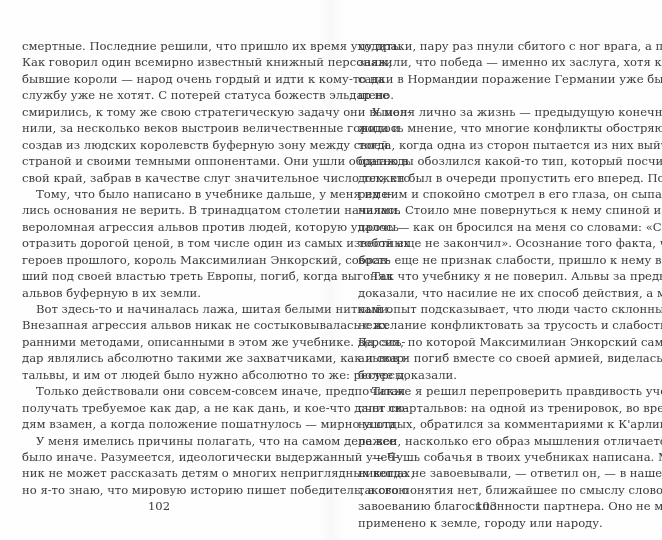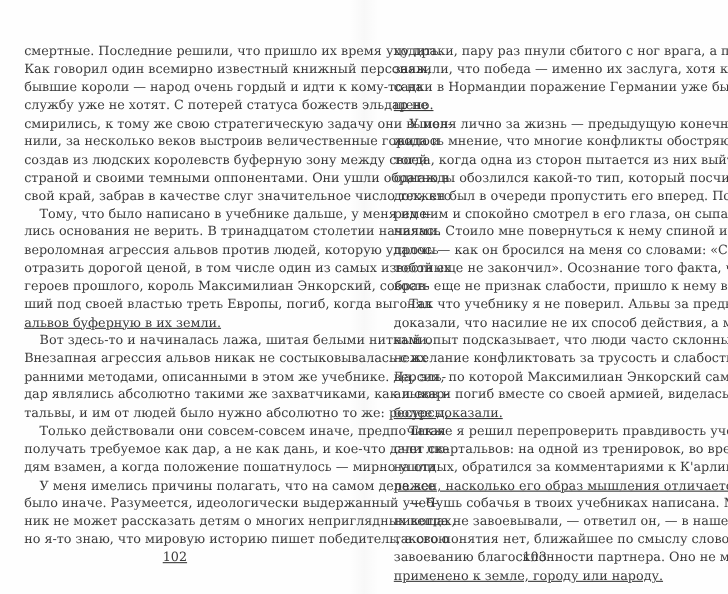--- a/index.html
+++ b/index.html
@@ -5,25 +5,25 @@
   html, body { margin: 0; padding: 0; background: #ffffff; }
   body { width: 662px; height: 540px; position: relative; overflow: hidden; }
   .spread { position: absolute; left: 0; top: 0; width: 662px; height: 540px; background: #fefefe; }
   .gutter-shade { position: absolute; left: 318px; top: 0; width: 26px; height: 540px;
     background: linear-gradient(to right, rgba(0,0,0,0) 0%, rgba(0,0,0,0.025) 50%, rgba(0,0,0,0) 100%); }
   .page { position: absolute; top: 38px; font-family: "DejaVu Serif", "Liberation Serif", serif;
     font-size: 11.6px; line-height: 16.45px; color: #3b3b3b; }
   .page.left { left: 22px; width: 277px; }
   .page.right { left: 358px; width: 275px; }
   .line { display: block; white-space: nowrap; text-align: justify; text-align-last: justify; height: 16.45px; overflow: visible; }
-  .line.last { text-align-last: left; text-decoration: underline; }
+  .line.last { text-align-last: left; }
   .line.indent { text-indent: 14px; }
   .folio { position: absolute; top: 499px; font-family: "DejaVu Serif", "Liberation Serif", serif;
     font-size: 11.6px; color: #3b3b3b; width: 60px; text-align: center; }
-  .folio.left { left: 129px; text-decoration: underline; }
+  .folio.left { left: 129px; }
   .folio.right { left: 456px; }
 </style>
 </head>
 <body>
 
 <div class="spread">
   <div class="gutter-shade"></div>
 
   <div class="page left" id="left-page">
       <span class="line">смертные. Последние решили, что пришло их время уходить.</span>

